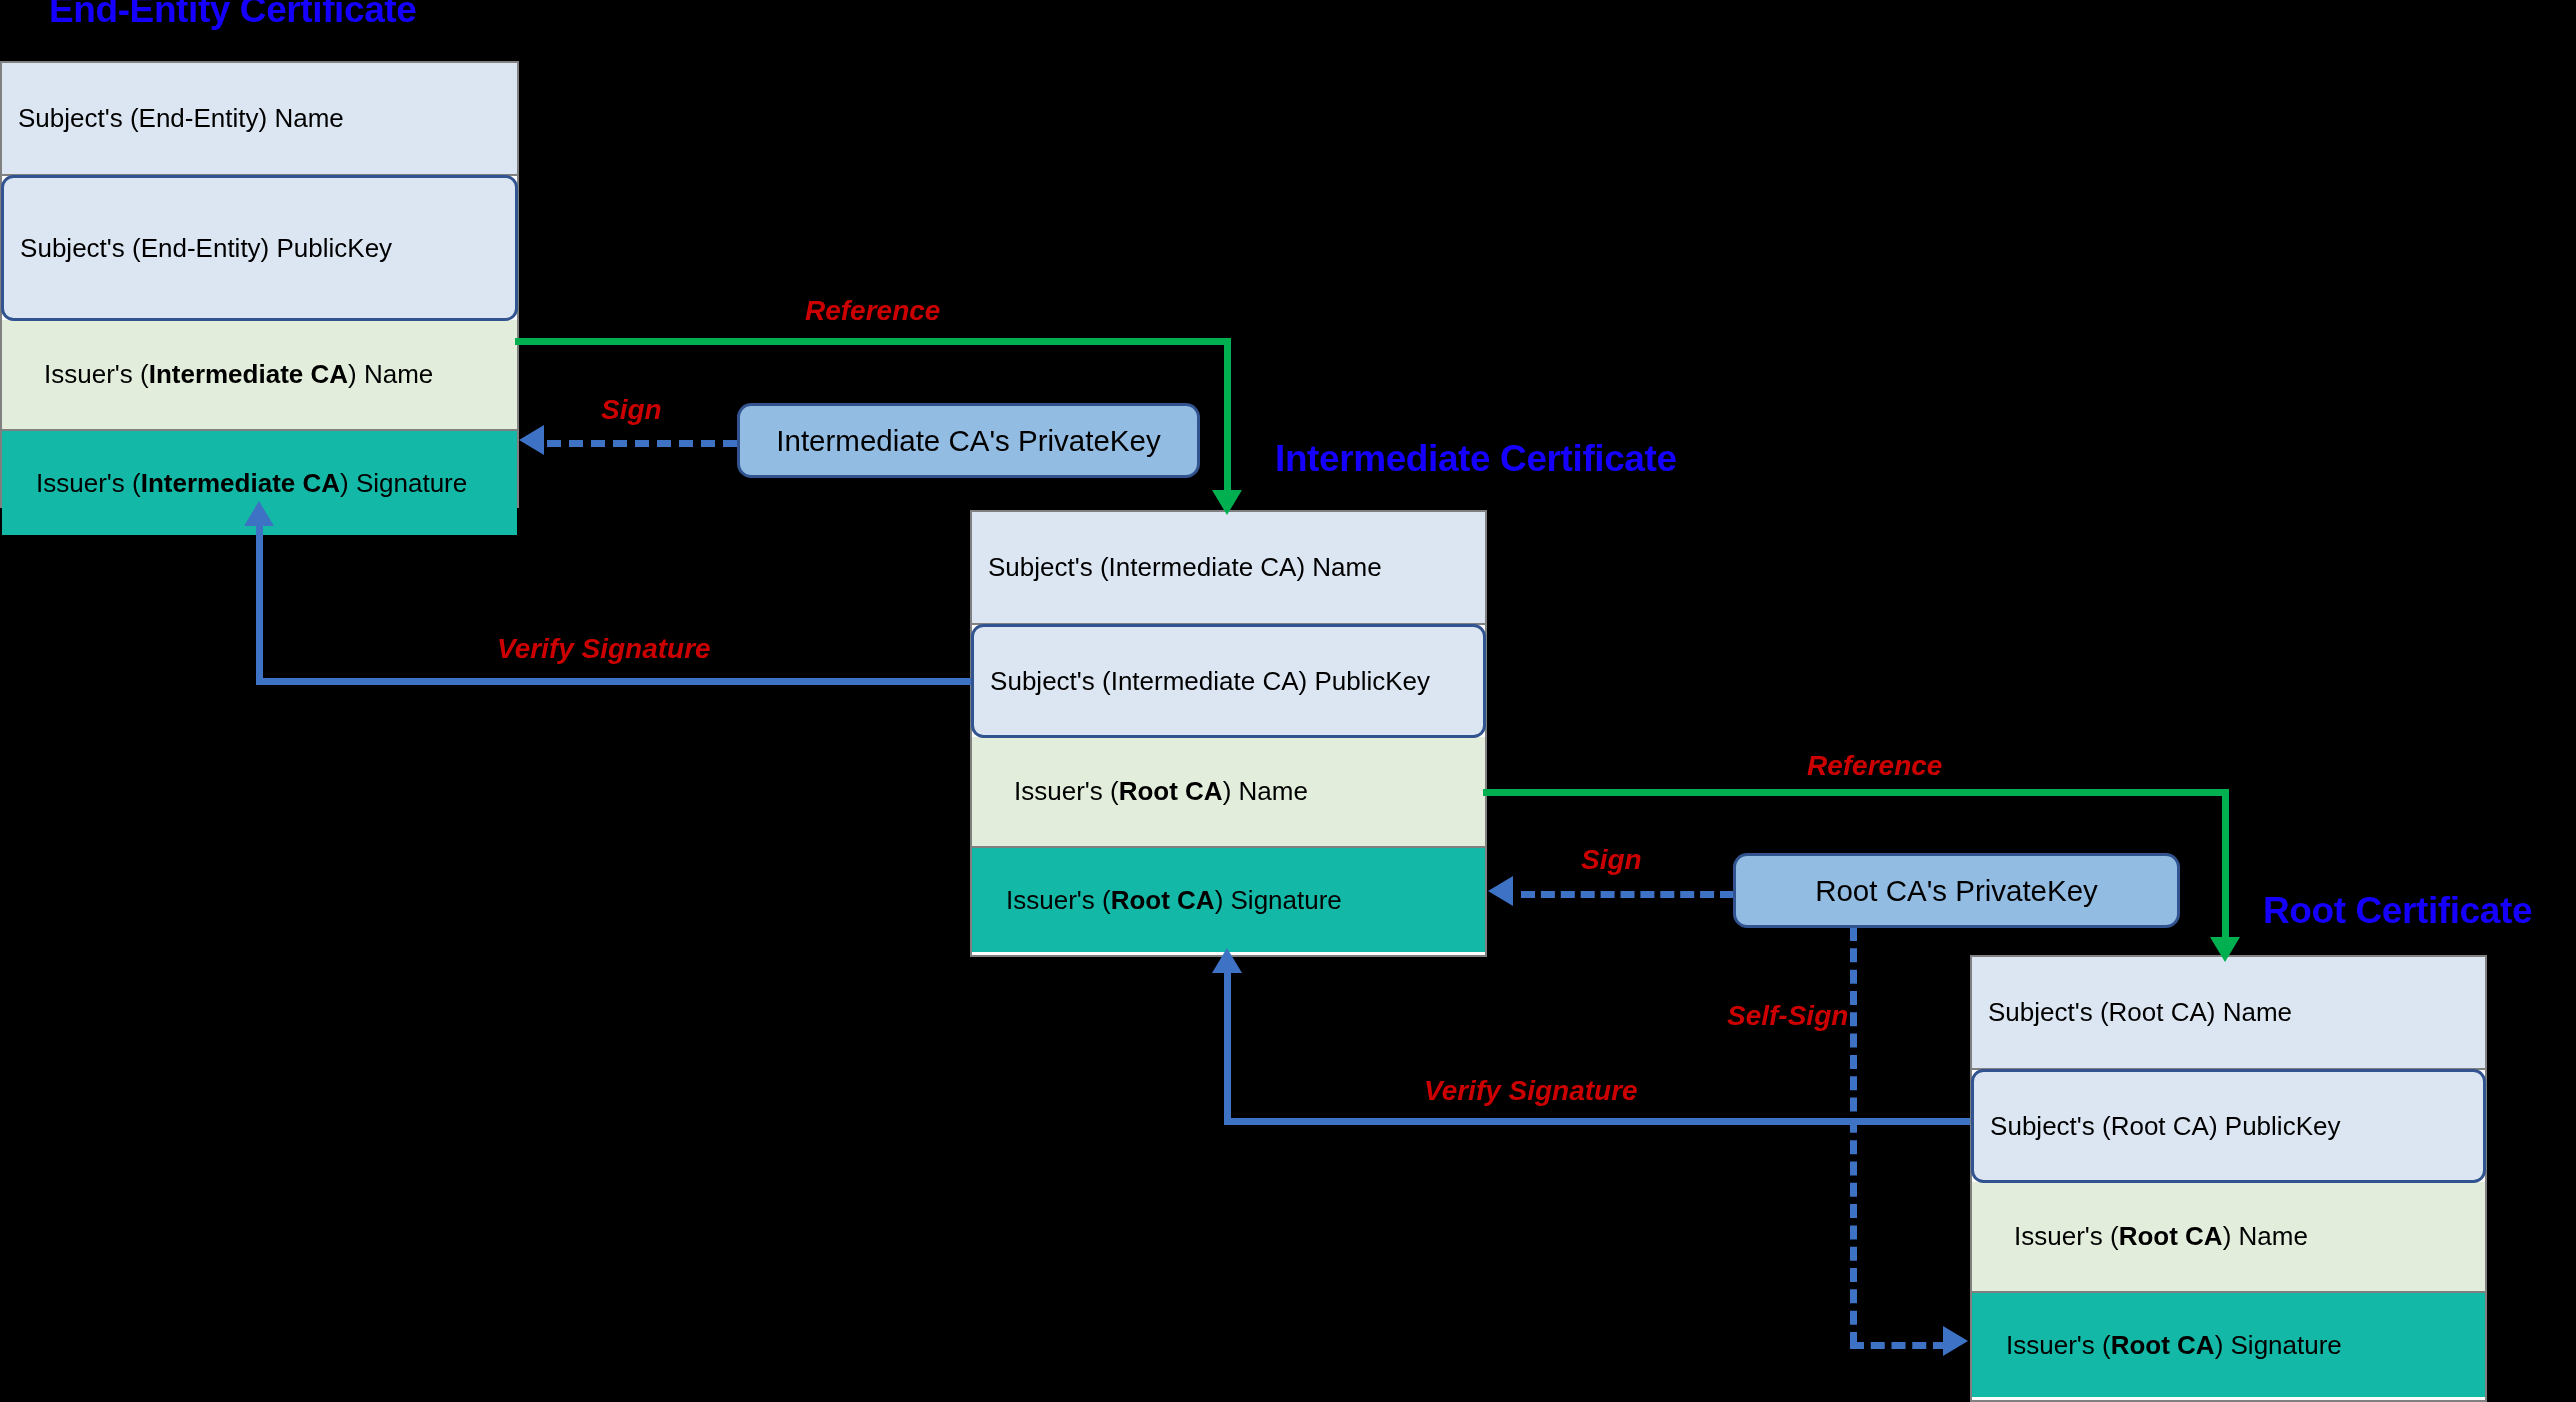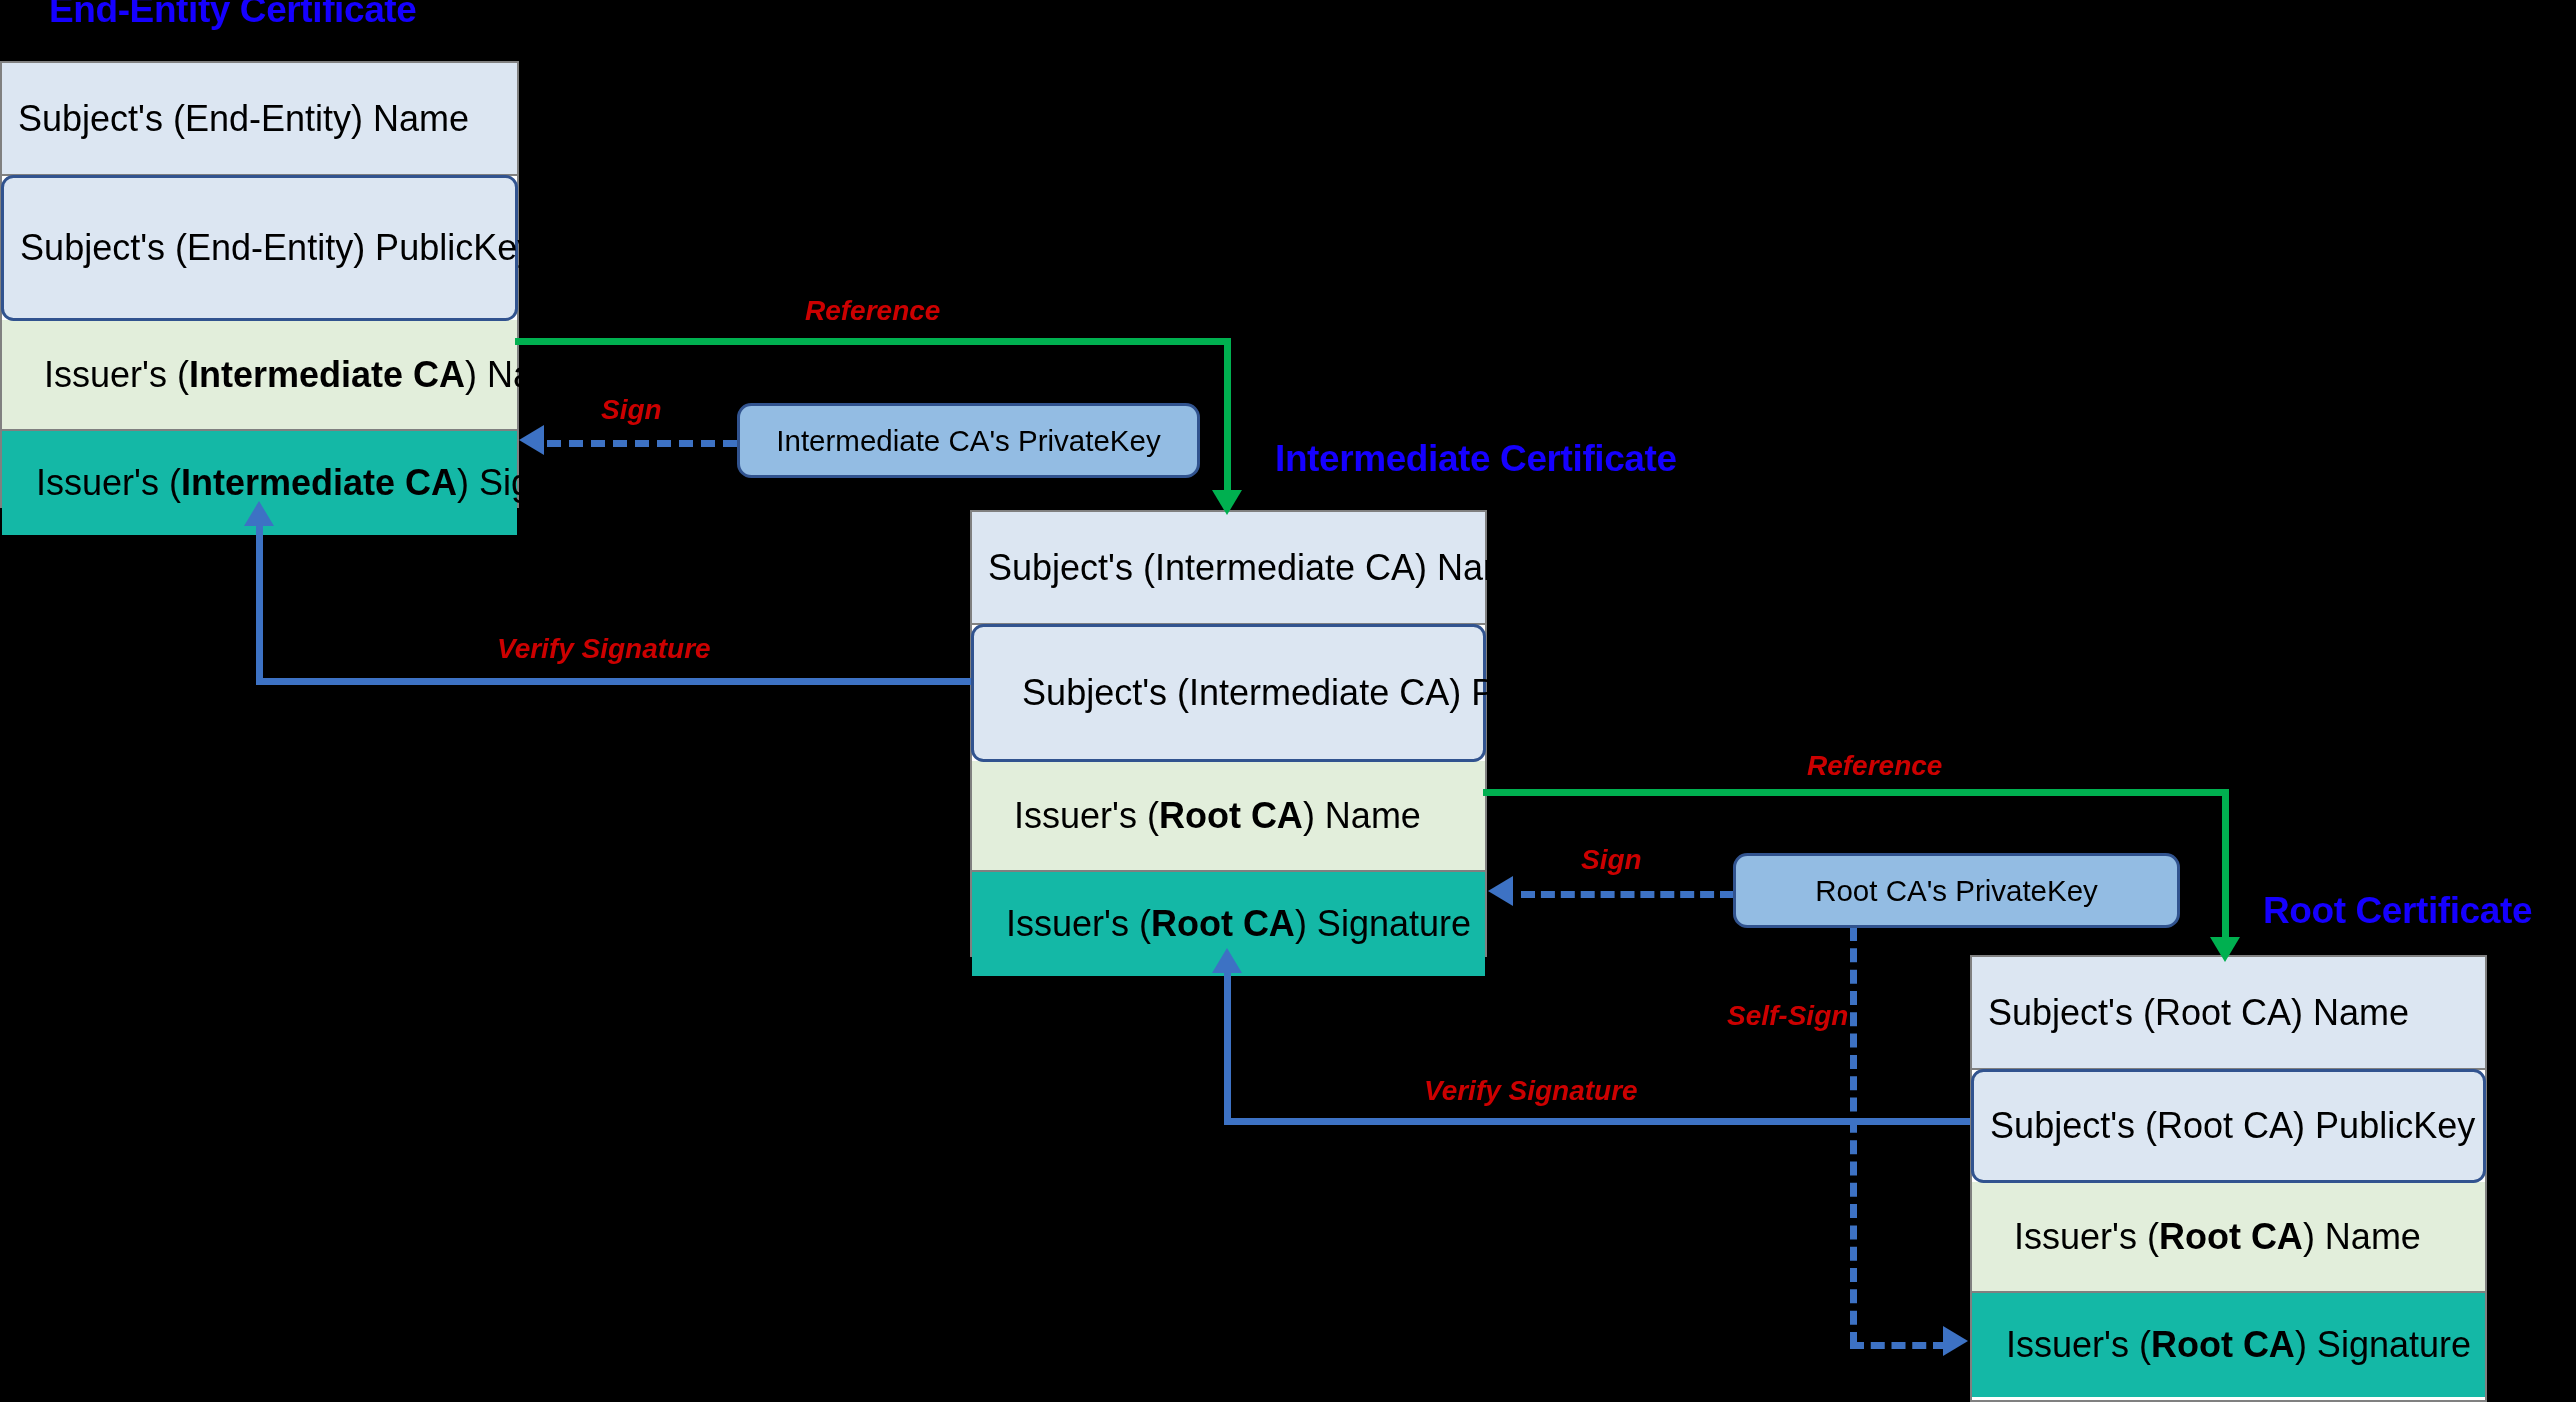--- a/index.html
+++ b/index.html
@@ -27,21 +27,21 @@
     box-sizing: border-box;
     display: flex;
     align-items: center;
     width: 100%;
     position: relative;
     border-bottom: 2.7px solid #808080;
   }
   .cert-row:last-child { border-bottom: none; }
   .cert-row .row-text {
     padding: 0 16px;
-    font-size: 36px;
+    font-size: 26px;
     color: #000000;
     white-space: nowrap;
     line-height: 1.1;
   }
   .row-subject-name   { background: #dce6f2; }
   .row-subject-pubkey {
     background: #dce6f2;
     border: 3.6px solid #31538f;
     border-radius: 12.5px;
     position: relative;
@@ -152,21 +152,21 @@
       <span class="row-text"><span>Issuer's (</span><b>Intermediate CA</b><span>) Signature</span></span>
     </div>
   </div>
 
   <div class="cert-title" style="left:1275px; top:438px;">Intermediate Certificate</div>
 
   <div class="cert-card" style="left:970px; top:510px; width:517px; height:447px;">
     <div class="cert-row row-subject-name" style="height:113px;">
       <span class="row-text">Subject's (Intermediate CA) Name</span>
     </div>
-    <div class="cert-row row-subject-pubkey" style="height:138px;padding-left:32px;">
+    <div class="cert-row row-subject-pubkey" style="height:114px;">
       <span class="row-text">Subject's (Intermediate CA) PublicKey</span>
     </div>
     <div class="cert-row row-issuer-name" style="height:111px;">
       <span class="row-text"><span>Issuer's (</span><b>Root CA</b><span>) Name</span></span>
     </div>
     <div class="cert-row row-issuer-sig" style="height:104px;">
       <span class="row-text"><span>Issuer's (</span><b>Root CA</b><span>) Signature</span></span>
     </div>
   </div>
 

